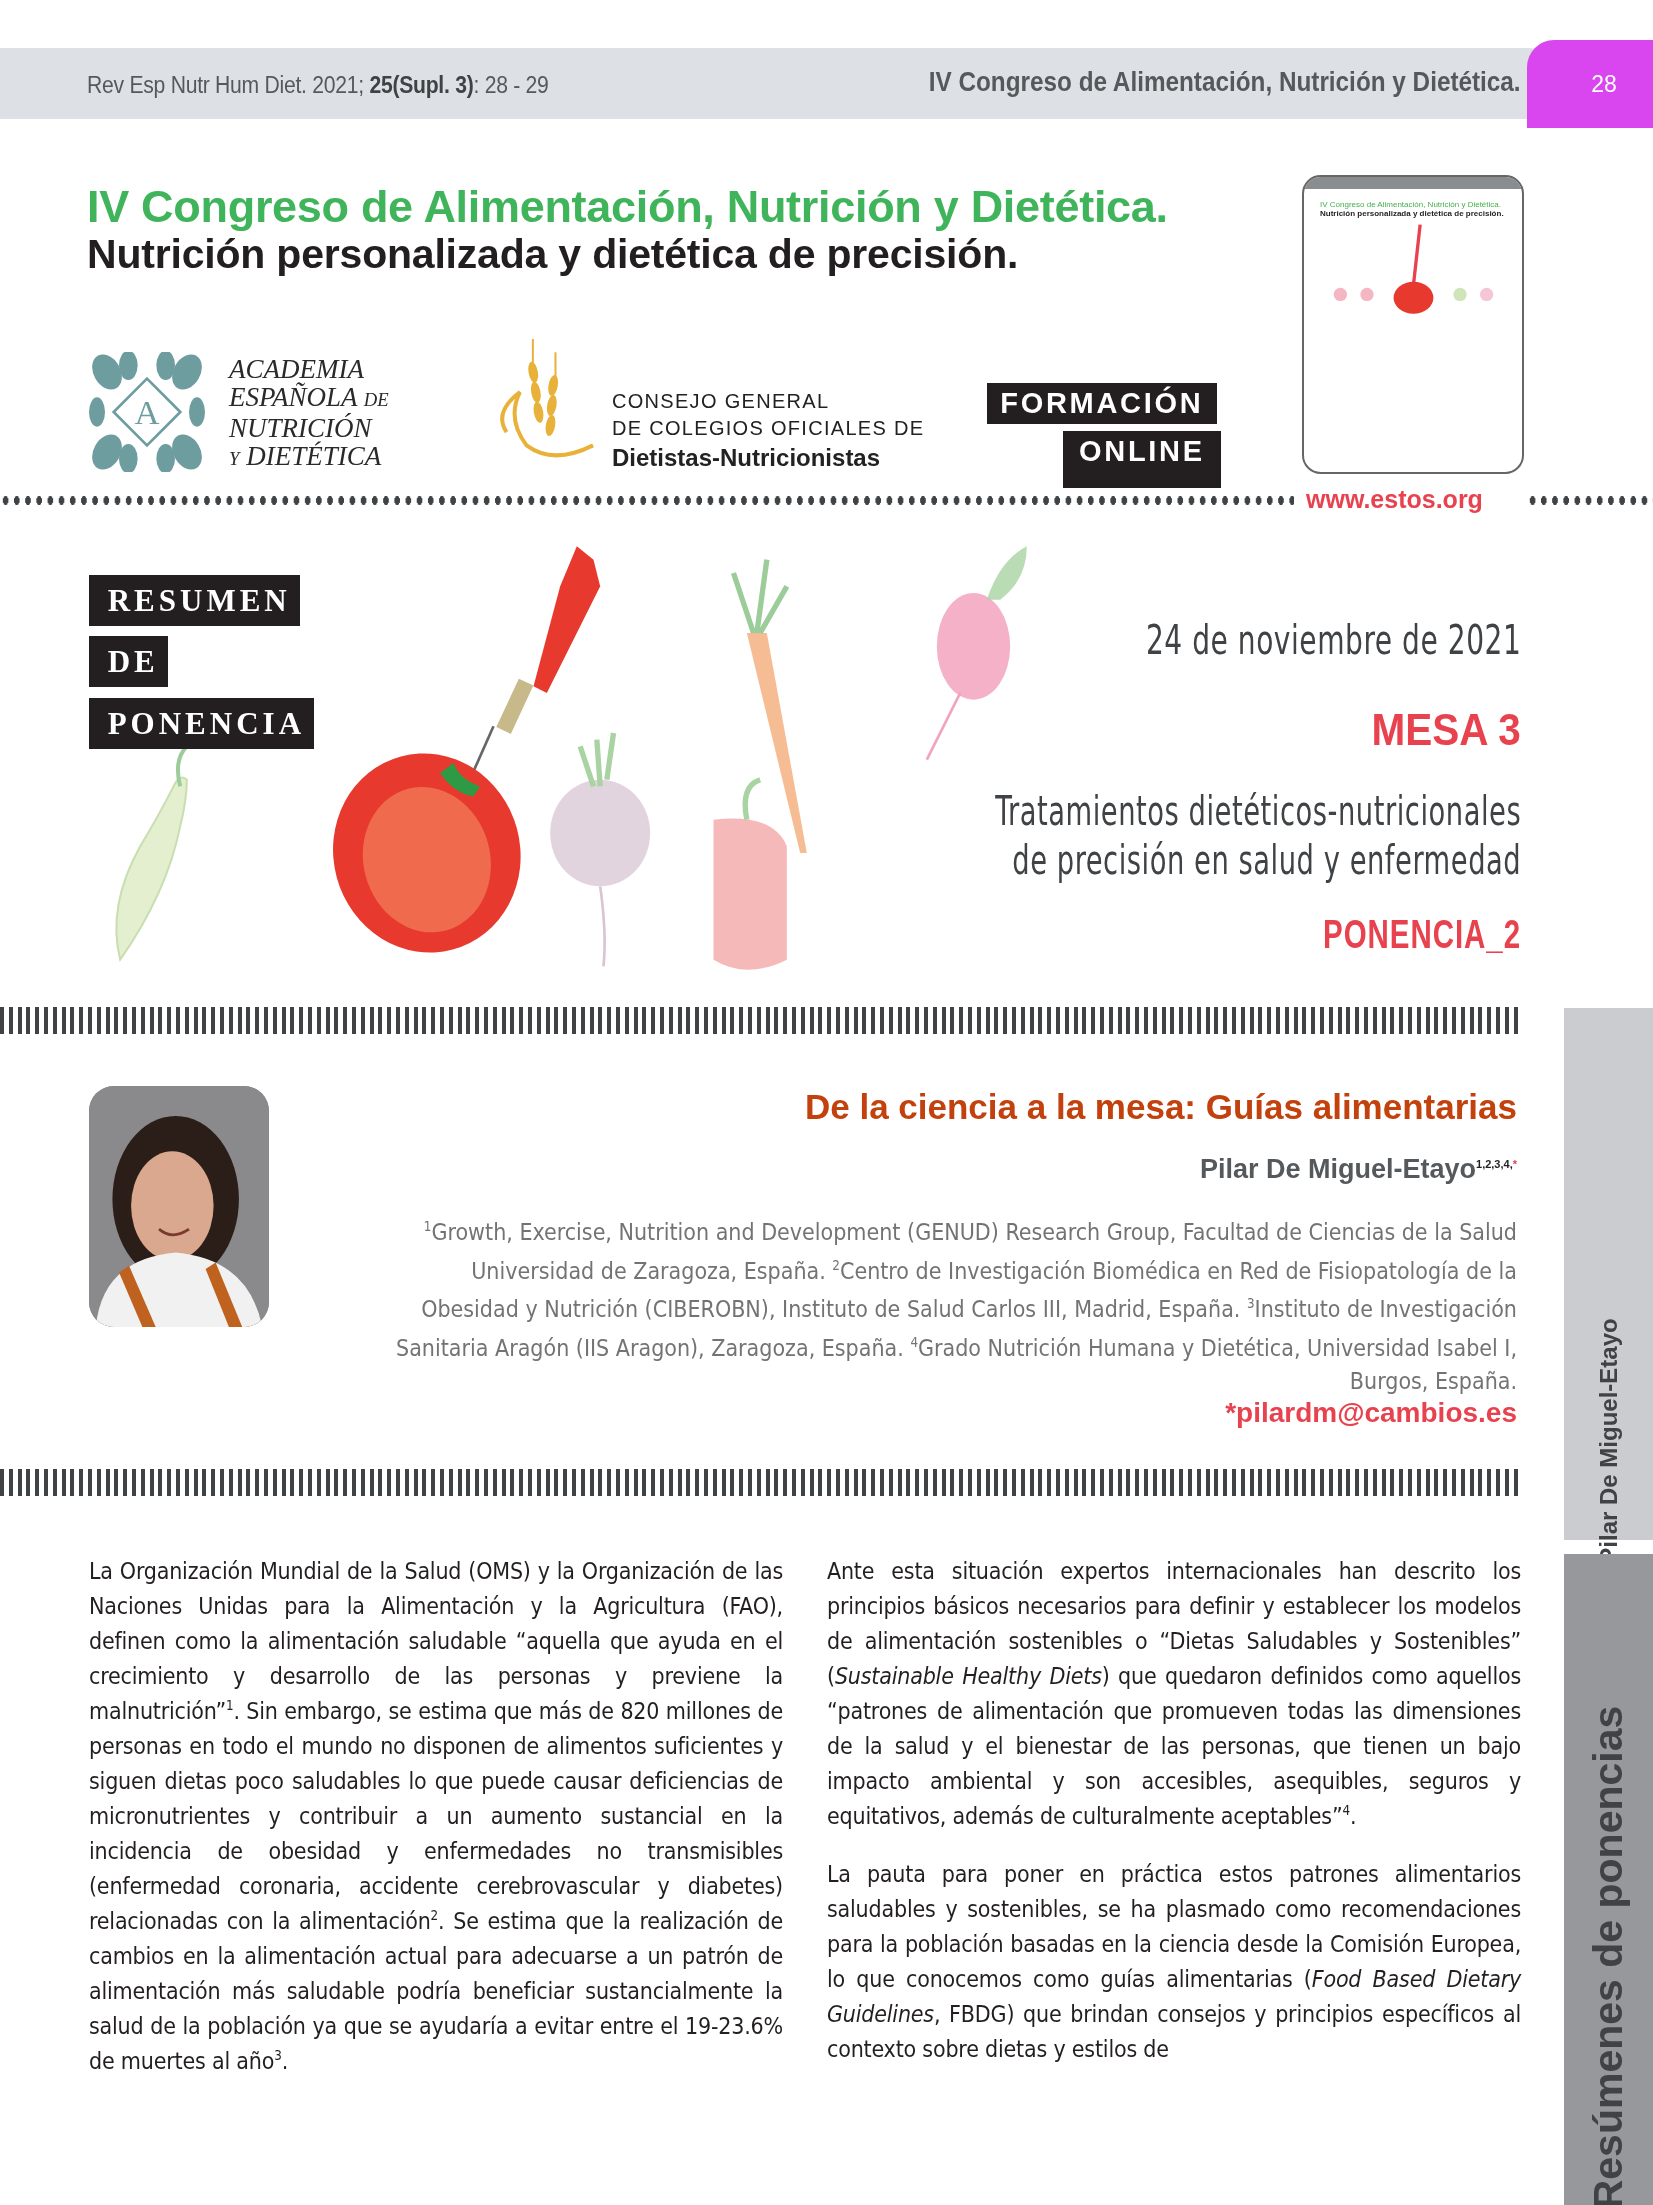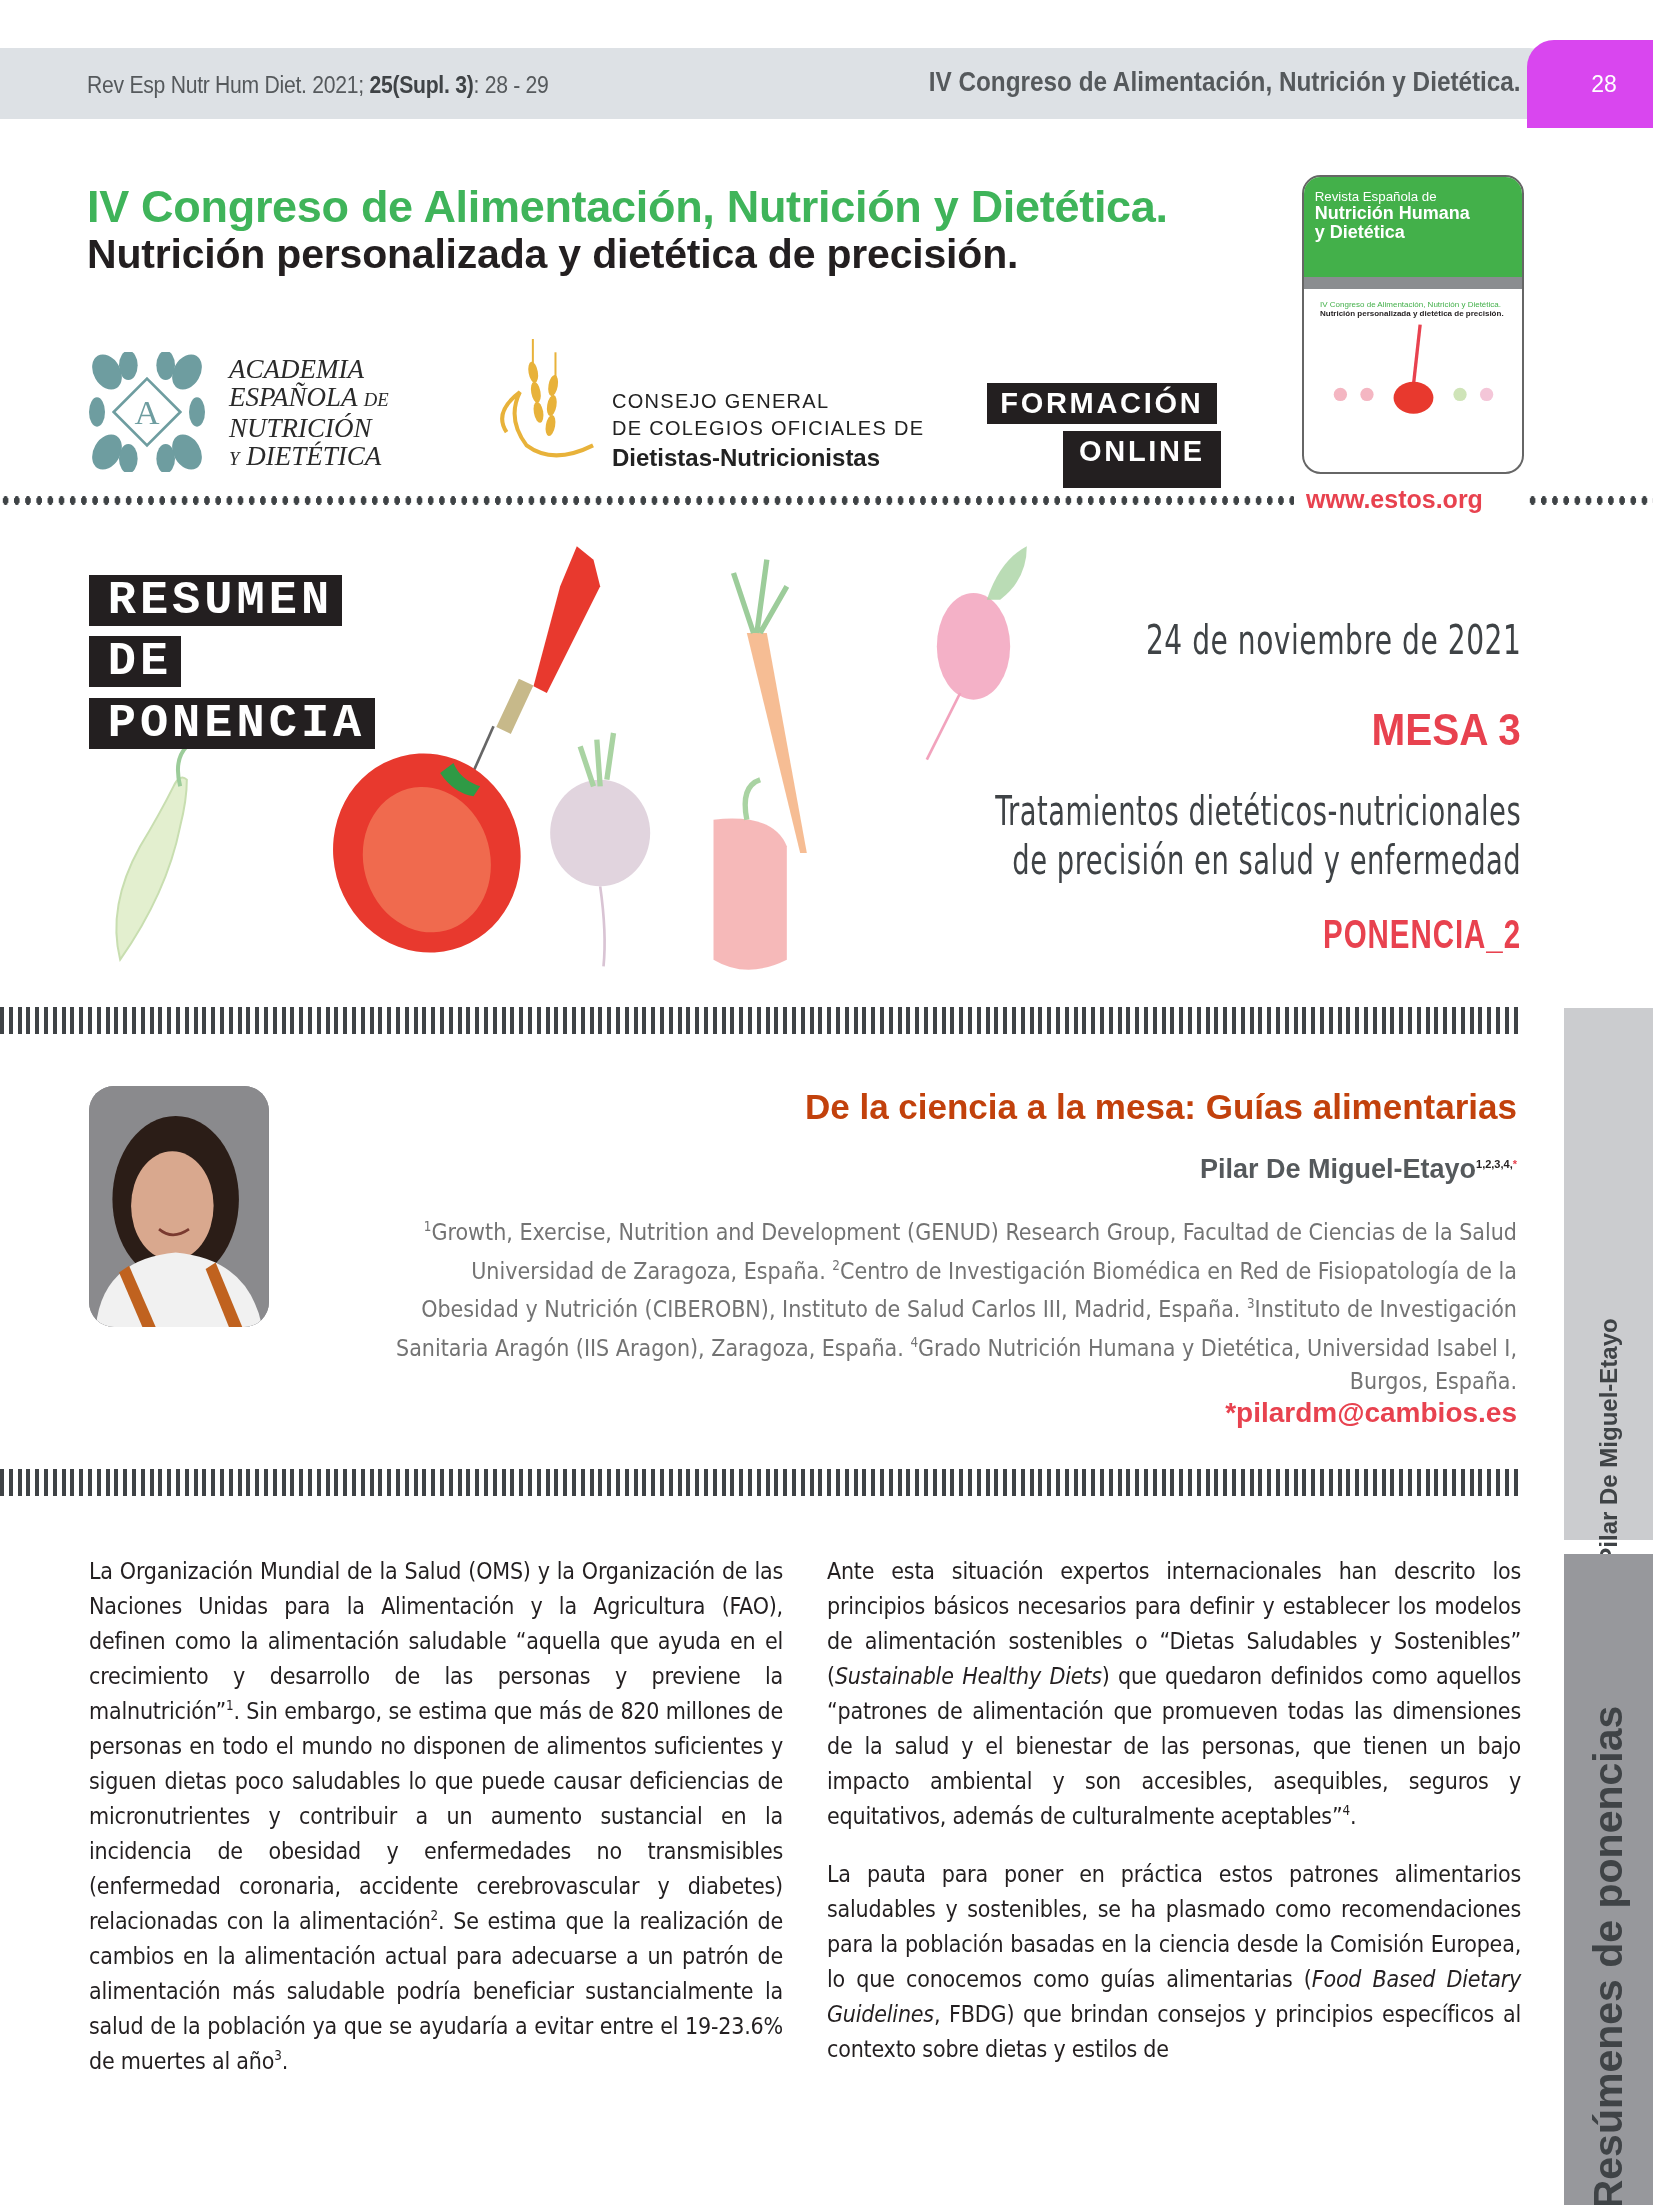--- a/index.html
+++ b/index.html
@@ -31,21 +31,21 @@
   .cover-top .c1{font-size:13.3px;}
   .cover-top .c2{font-size:18px;font-weight:bold;line-height:18.7px;}
   .cover-bar{height:12px;background:#8a8d90;}
   .cover-body{padding:10.7px 16px;font-family:"Liberation Sans",sans-serif;font-size:8px;color:#43b04a;line-height:9.3px;}
   .cover-body .cb{color:#231f20;font-weight:bold;}
   
   .dots{left:0;top:495px;width:1294px;height:10.7px;background-image:radial-gradient(ellipse 2.7px 4.7px at center,#3f4346 95%,transparent 100%);background-size:11.2px 10.7px;background-repeat:repeat-x;}
   .dots2{left:1527px;top:495px;width:127px;height:10.7px;background-image:radial-gradient(ellipse 2.7px 4.7px at center,#3f4346 95%,transparent 100%);background-size:11.2px 10.7px;background-repeat:repeat-x;}
   .url{left:1306px;top:485px;font-size:25px;font-weight:bold;color:#e8424f;font-family:"Liberation Sans",sans-serif;}
   
-  .res{background:#231f20;color:#fff;font-family:Liberation Mono, monospace;font-weight:bold;font-size:47px;letter-spacing:4px;line-height:51px;padding:0 9.3px 0 18.7px;}
+  .res{background:#231f20;color:#fff;font-family:Liberation Serif, serif;font-weight:bold;font-size:31px;letter-spacing:4px;line-height:51px;padding:0 9.3px 0 18.7px;}
   .res1{left:89px;top:575px;height:51px;}
   .res2{left:89px;top:636px;height:51px;}
   .res3{left:89px;top:698px;height:51px;}
   
   .illus{left:80px;top:533px;width:967px;height:440px;}
   
   .r-date{right:133px;top:617px;font-size:40px;color:#3f4346;font-family:"DejaVu Sans Condensed","DejaVu Sans",sans-serif;font-weight:200;transform:scaleX(0.78);transform-origin:right;letter-spacing:0.7px;}
   .r-mesa{right:133px;top:704px;font-size:45px;font-weight:bold;color:#e8424f;font-family:"Liberation Sans",sans-serif;transform:scaleX(0.9);transform-origin:right;}
   .r-trat{right:133px;top:787px;font-size:40px;line-height:49px;color:#3f4346;text-align:right;font-family:"DejaVu Sans Condensed","DejaVu Sans",sans-serif;transform:scaleX(0.76);transform-origin:right;letter-spacing:0.7px;}
   .r-pon{right:133px;top:911px;font-size:41px;font-weight:bold;color:#e8424f;font-family:"Liberation Sans",sans-serif;transform:scaleX(0.72);transform-origin:right;letter-spacing:1.3px;}
@@ -130,25 +130,20 @@
 <div class="abs cgcodn-text">
   <div class="l1">CONSEJO GENERAL</div>
   <div class="l2">DE COLEGIOS OFICIALES DE</div>
   <div class="l3">Dietistas-Nutricionistas</div>
 </div>
 
 <div class="abs badge f-online-1">FORMACIÓN</div>
 <div class="abs badge f-online-2">ONLINE</div>
 
 <div class="abs cover">
-  <div class="cover-top">
-    <div class="c1">Revista Española de</div>
-    <div class="c2">Nutrición Humana</div>
-    <div class="c2">y Dietética</div>
-  </div>
   <div class="cover-bar"></div>
   <div class="cover-body">
     <div>IV Congreso de Alimentación, Nutrición y Dietética.</div>
     <div class="cb">Nutrición personalizada y dietética de precisión.</div>
     <svg width="187" height="113" viewBox="0 0 280 170">
       <line x1="150" y1="10" x2="140" y2="100" stroke="#e8424f" stroke-width="5"></line>
       <ellipse cx="140" cy="120" rx="30" ry="24" fill="#e8392e"></ellipse>
       <circle cx="30" cy="115" r="10" fill="#f4b6c2"></circle>
       <circle cx="70" cy="115" r="10" fill="#f4b6c2"></circle>
       <circle cx="210" cy="115" r="10" fill="#cfe4b8"></circle>

